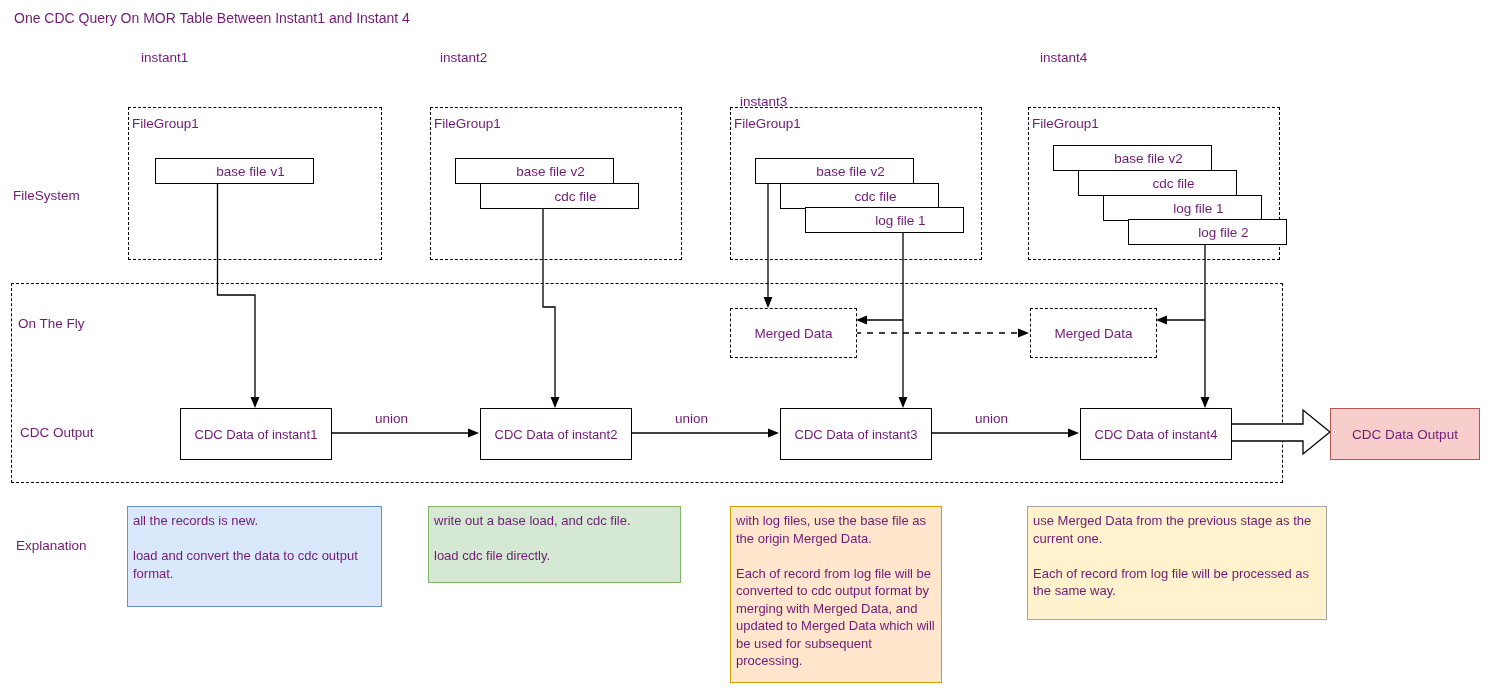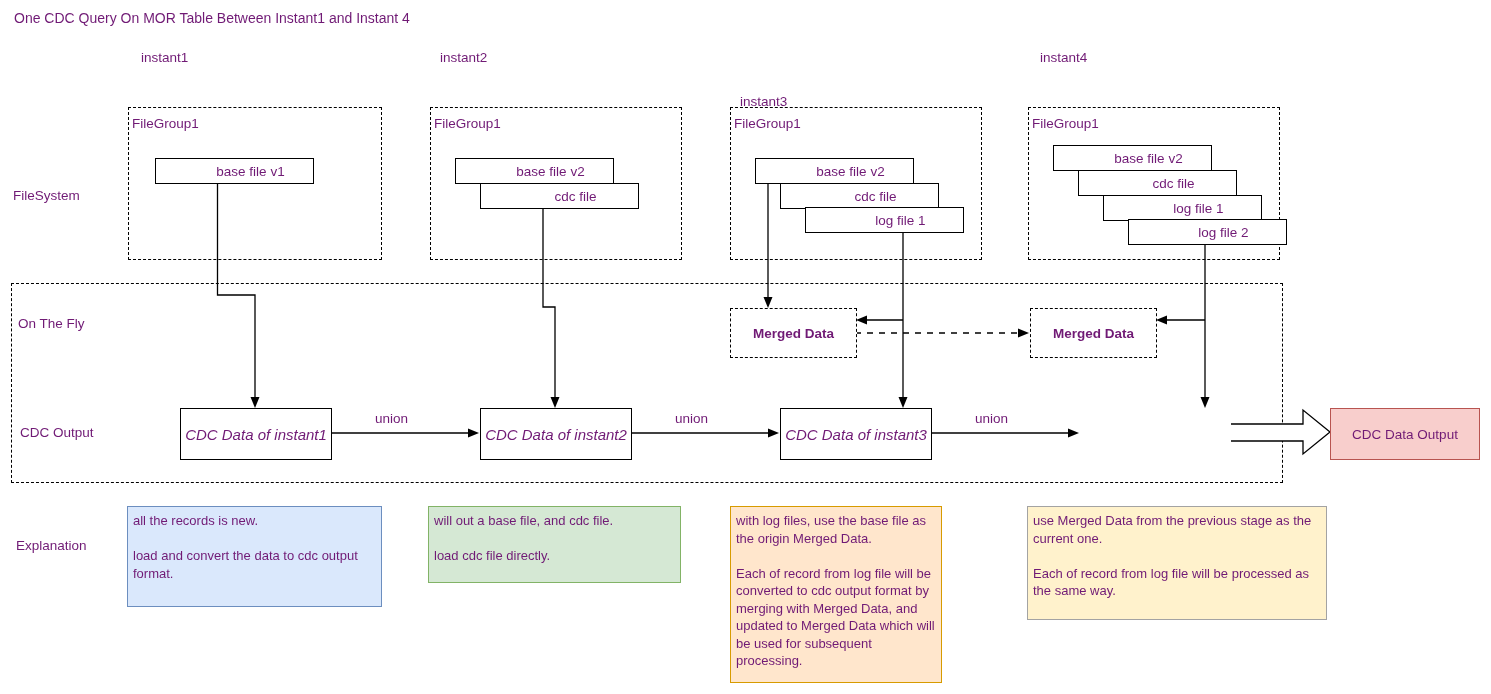--- a/index.html
+++ b/index.html
@@ -18,26 +18,26 @@
   .filegroup-label{position:absolute;left:3px;top:8px;font-size:13.5px;}
   .filebox{
     width:125px;height:24px;border:1px solid #000;background:#fff;
     display:flex;align-items:center;justify-content:center;
     font-size:13.5px;white-space:nowrap;z-index:3;padding-left:32px;
   }
   .bigdash{border:1px dashed #000;}
   .merged{
     width:125px;height:48px;border:1px dashed #000;background:#fff;
     display:flex;align-items:center;justify-content:center;
-    font-size:13.5px;z-index:3;font-weight:bold;
+    font-size:13.5px;z-index:3;
   }
   .cdcbox{
     width:150px;height:50px;border:1px solid #000;background:#fff;
     display:flex;align-items:center;justify-content:center;
-    font-size:15px;white-space:nowrap;z-index:3;font-style:italic;
+    font-size:13px;white-space:nowrap;z-index:3;
   }
   .unionlbl{top:411px;width:60px;text-align:left;font-size:13.5px;}
   .outputbox{
     left:1330px;top:408px;width:148px;height:50px;
     background:#f8cecc;border:1px solid #b85450;
     display:flex;align-items:center;justify-content:center;
     font-size:13.5px;z-index:3;
   }
   .explain{
     top:506px;font-size:13px;line-height:17.5px;
@@ -132,31 +132,32 @@
   <div class="abs filebox" style="left:1128px;top:219px;">log file 2</div>
 
   <div class="abs bigdash" style="left:11px;top:283px;width:1270px;height:198px;"></div>
 
   <div class="abs merged" style="left:730px;top:308px;">Merged Data</div>
   <div class="abs merged" style="left:1030px;top:308px;">Merged Data</div>
 
   <div class="abs cdcbox" style="left:180px;top:408px;">CDC Data of instant1</div>
   <div class="abs cdcbox" style="left:480px;top:408px;">CDC Data of instant2</div>
   <div class="abs cdcbox" style="left:780px;top:408px;">CDC Data of instant3</div>
+  <div class="abs cdcbox" style="left:1080px;top:408px;">CDC Data of instant4</div>
 
   <div class="abs unionlbl" style="left:375px;">union</div>
   <div class="abs unionlbl" style="left:675px;">union</div>
   <div class="abs unionlbl" style="left:975px;">union</div>
 
   <div class="abs outputbox">CDC Data Output</div>
 
   <div id="explain-1" class="abs explain">all the records is new.
 
 load and convert the data to cdc output format.</div>
-  <div id="explain-2" class="abs explain">will out a base file, and cdc file.
+  <div id="explain-2" class="abs explain">write out a base load, and cdc file.
 
 load cdc file directly.</div>
   <div id="explain-3" class="abs explain">with log files, use the base file as the origin Merged Data.
 
 Each of record from log file will be converted to cdc output format by merging with Merged Data, and updated to Merged Data which will be used for subsequent processing.</div>
   <div id="explain-4" class="abs explain">use Merged Data from the previous stage as the current one.
 
 Each of record from log file will be processed as the same way.</div>
 
 </div>

